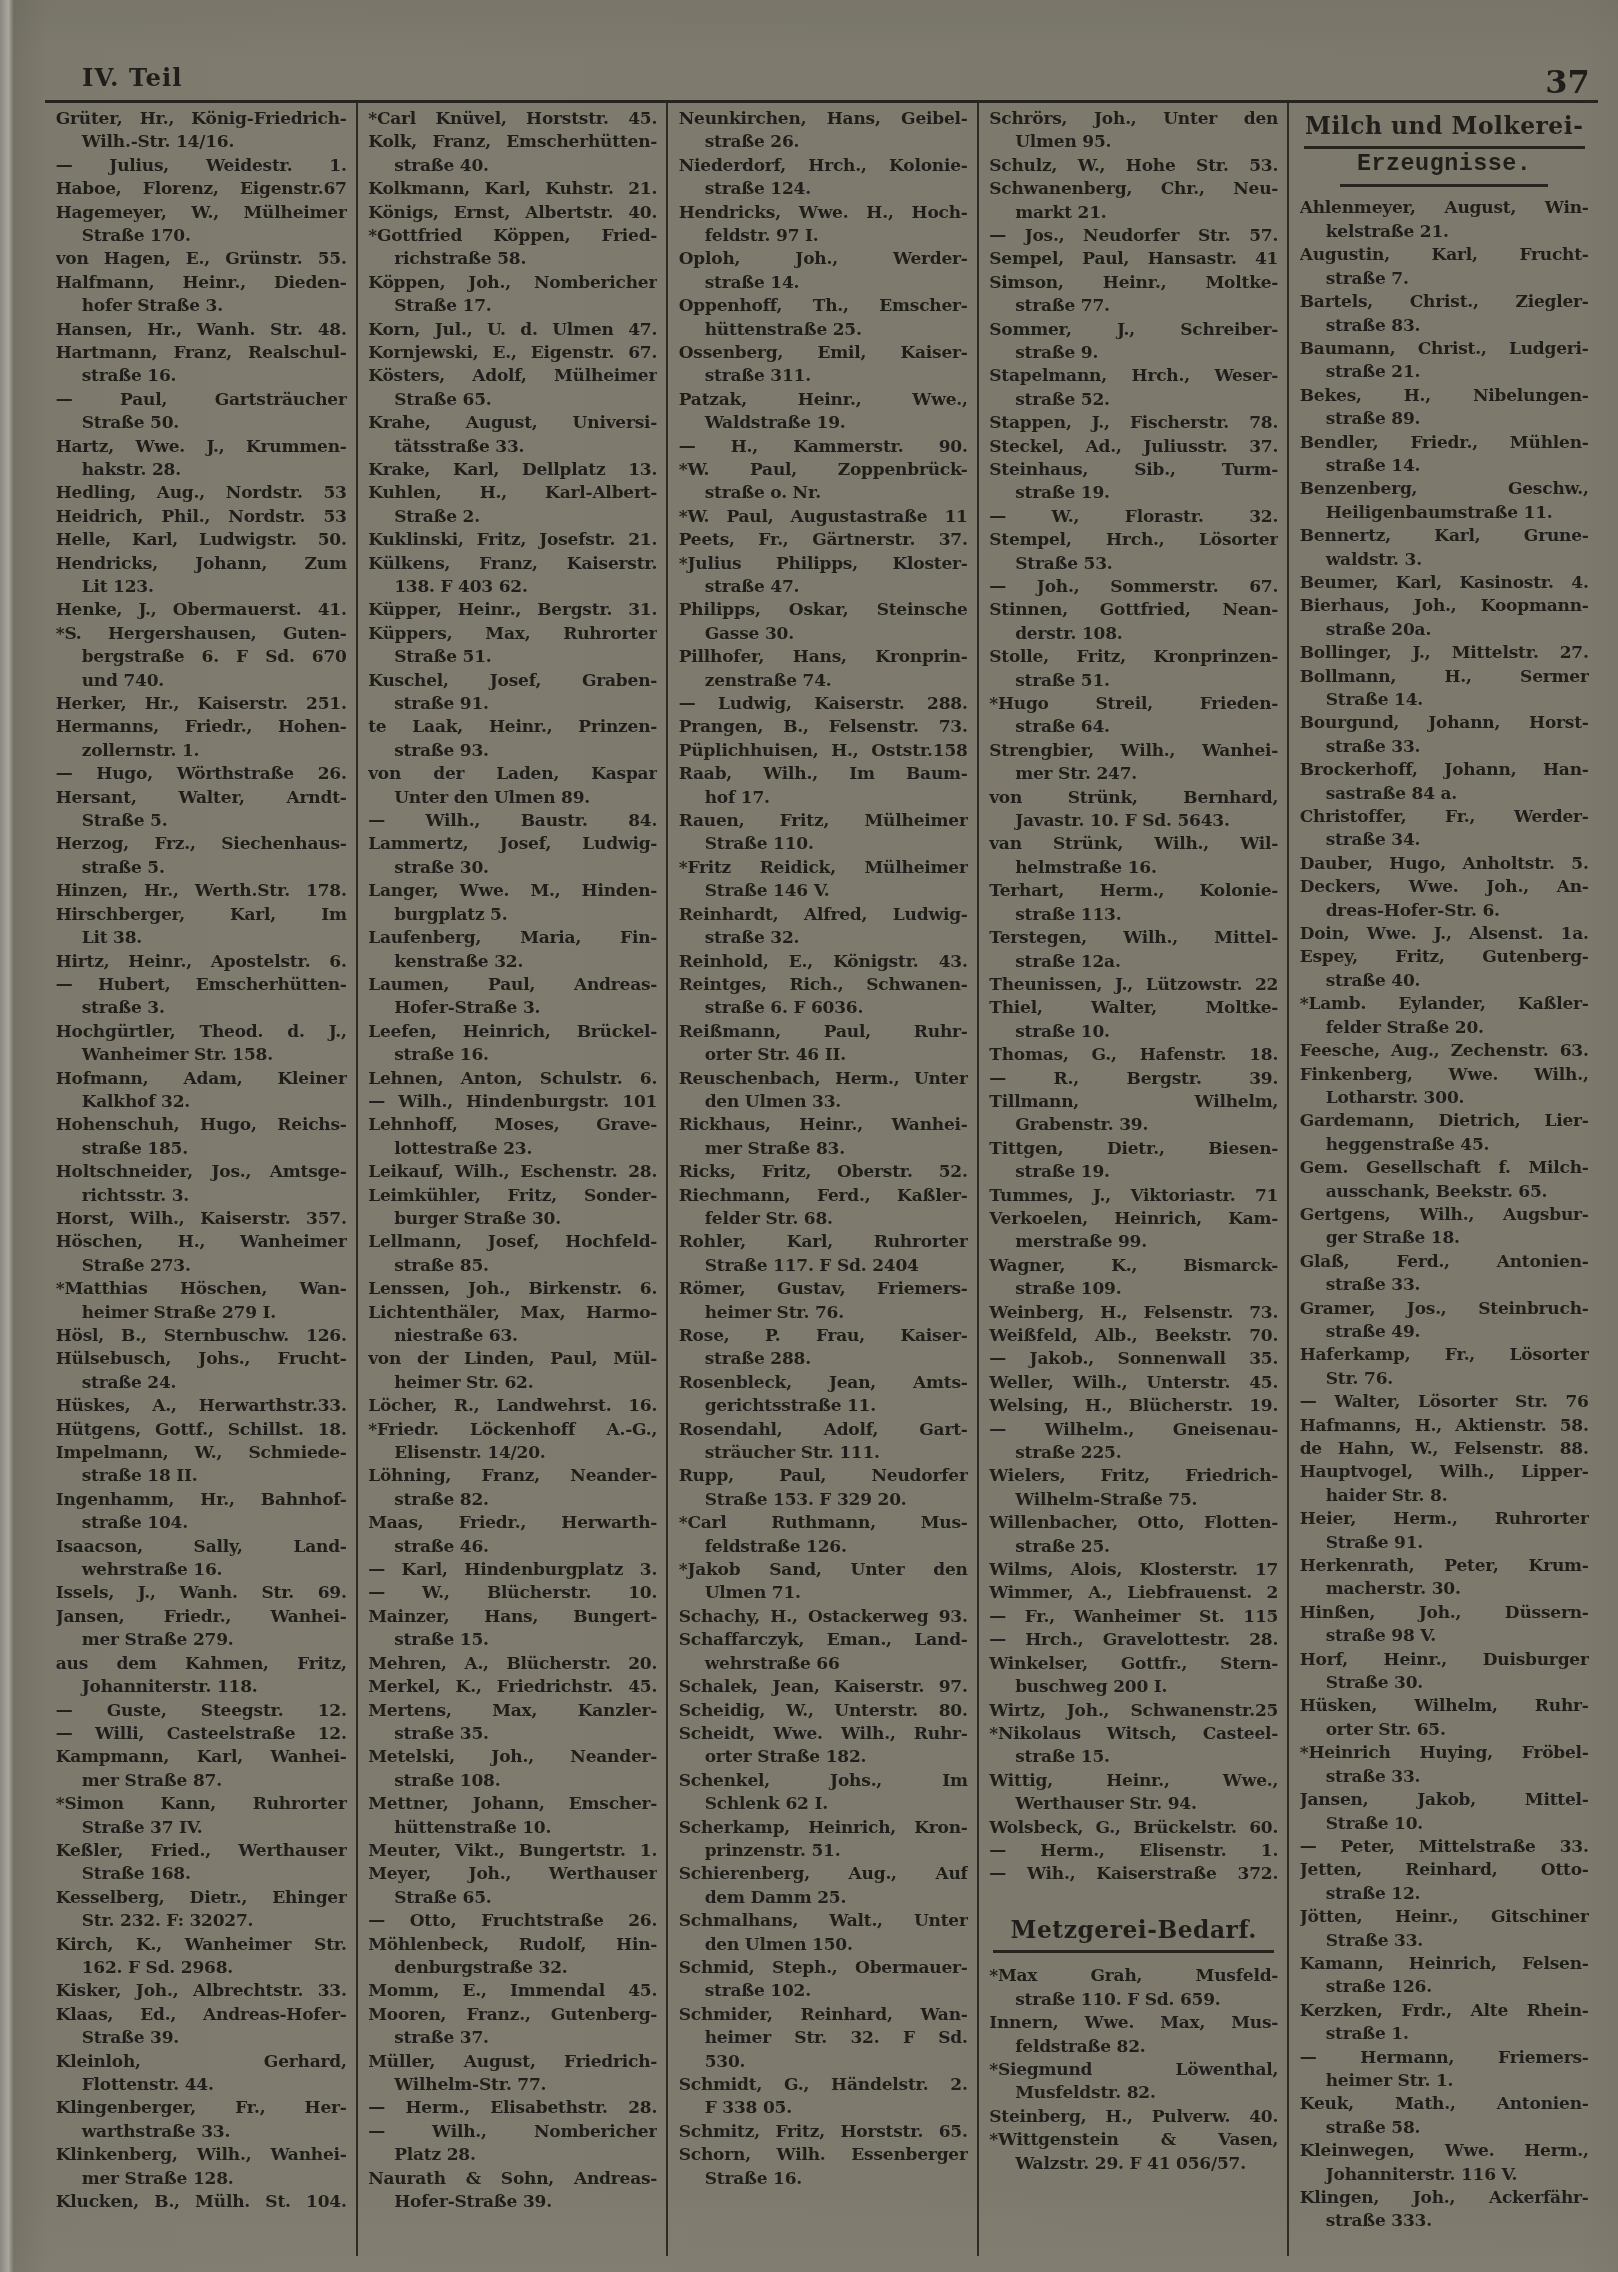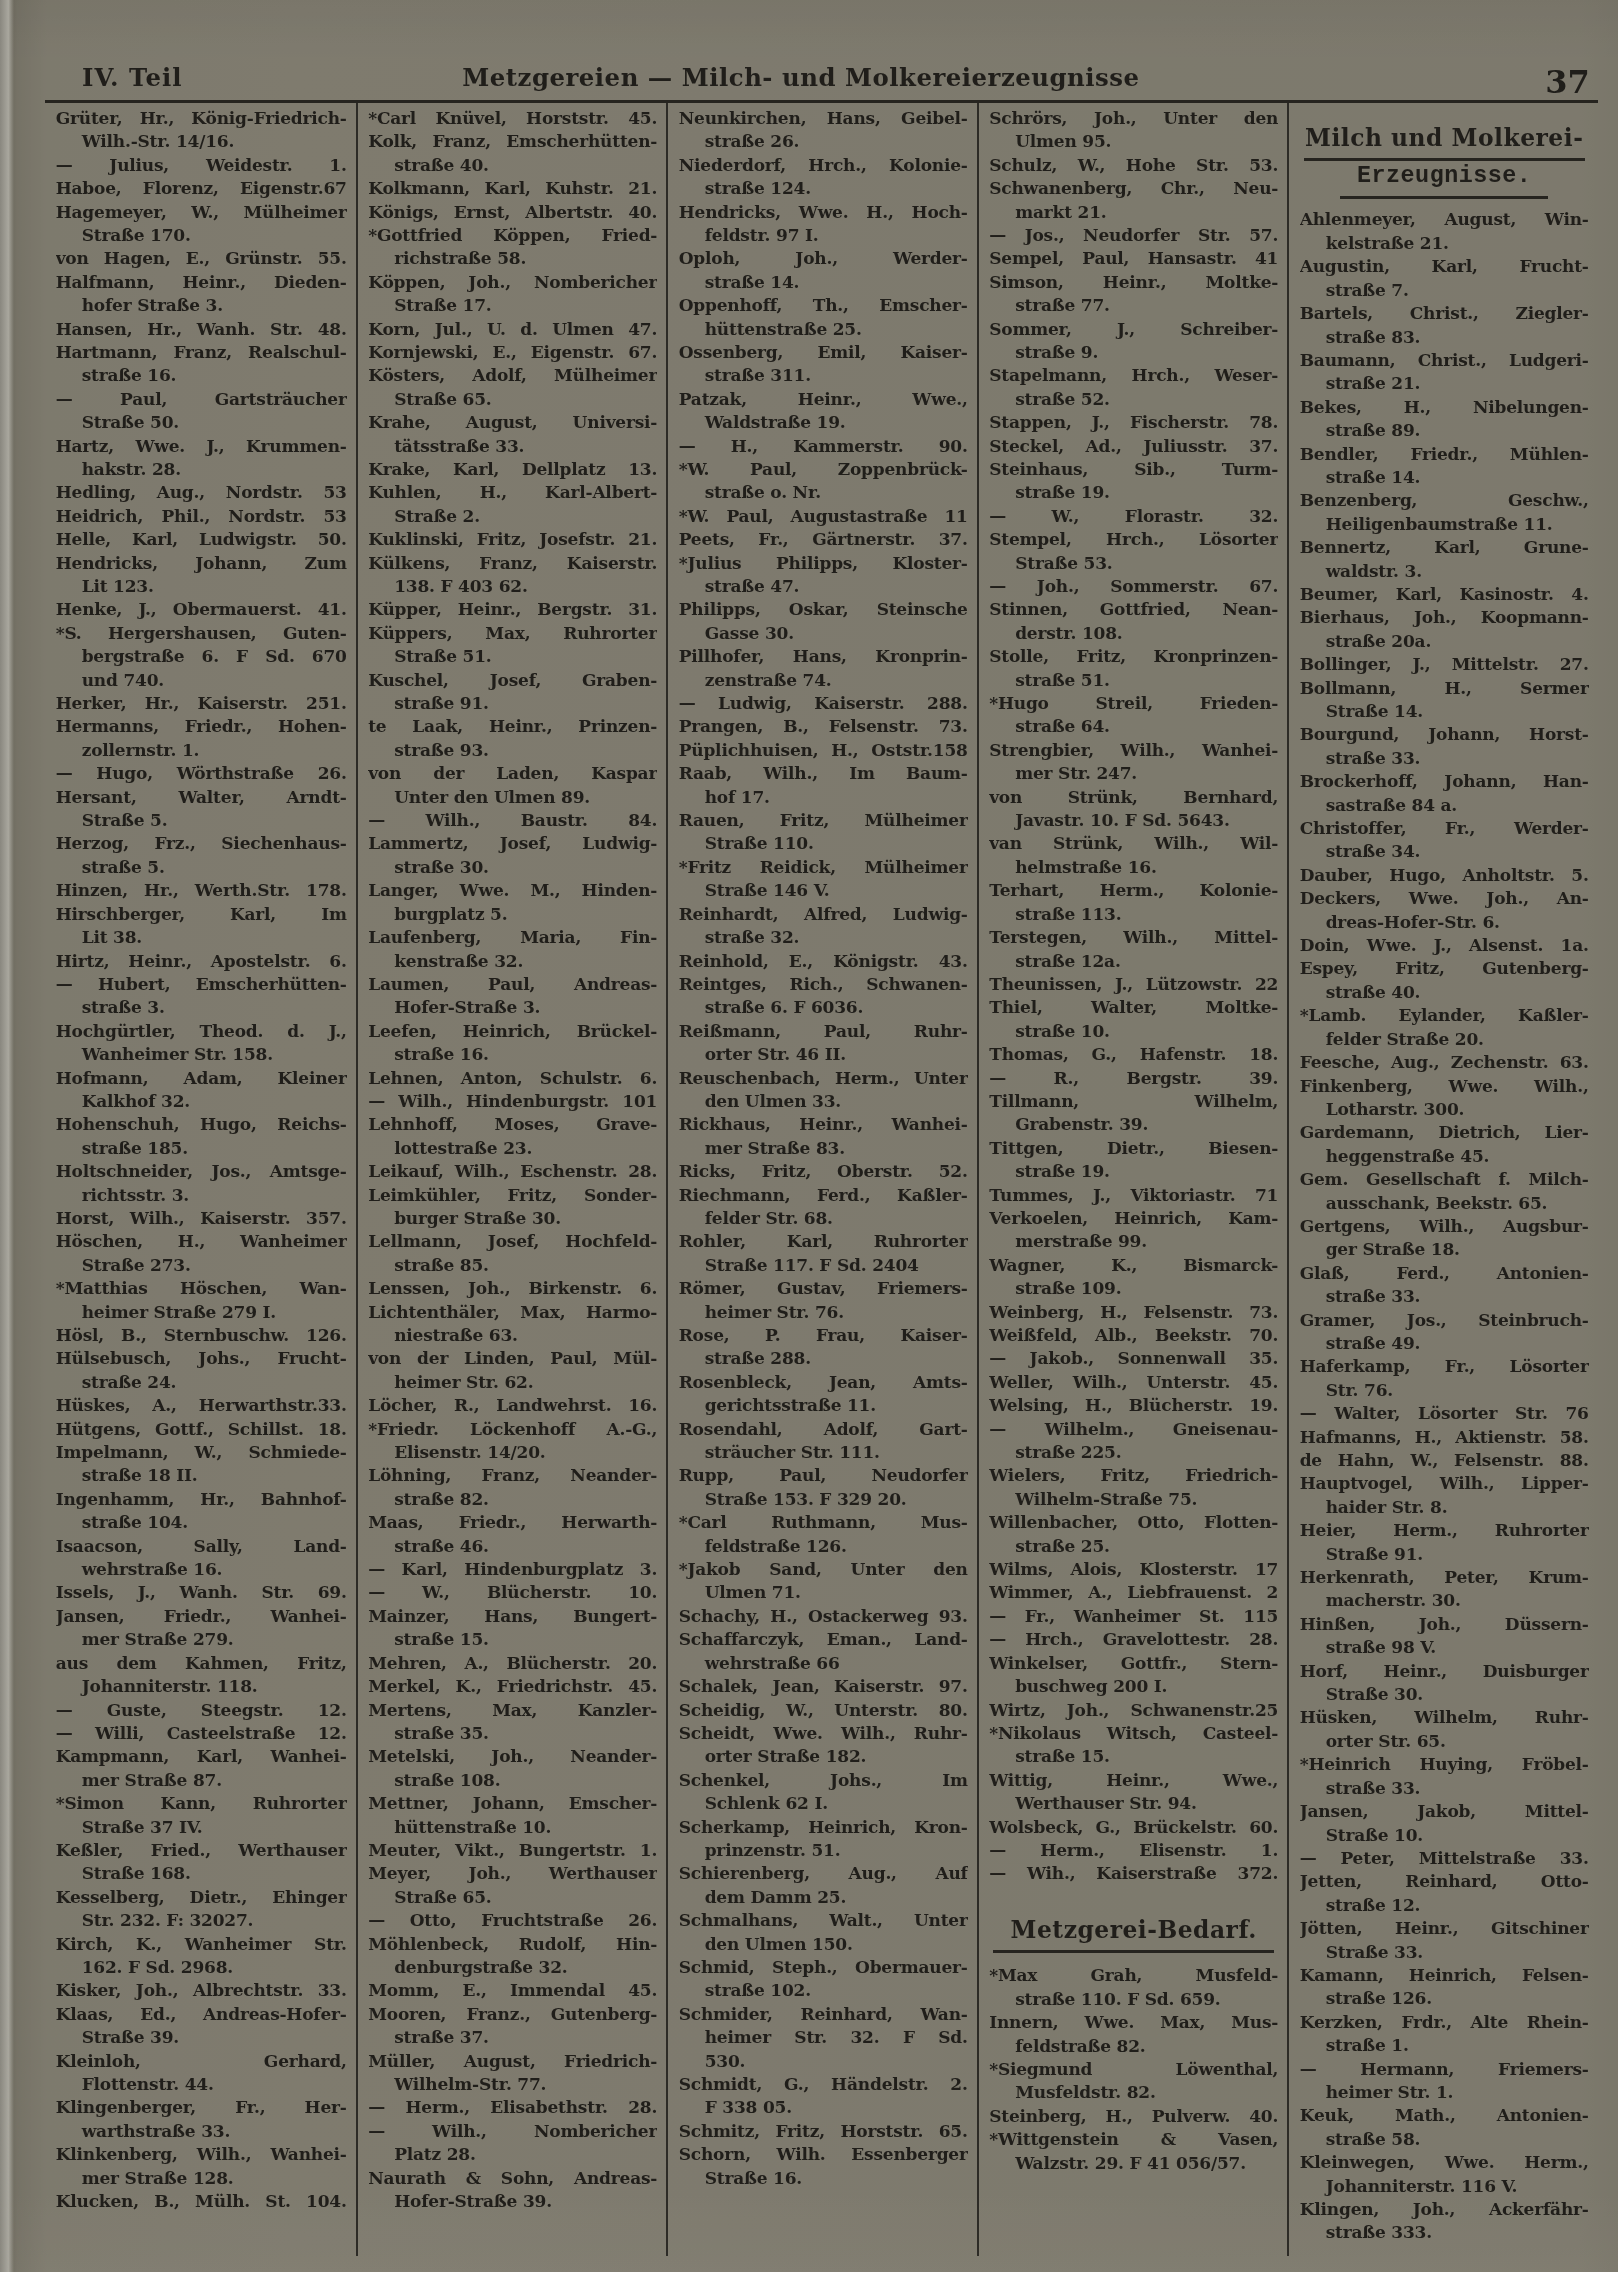--- a/index.html
+++ b/index.html
@@ -37,32 +37,31 @@
     overflow:hidden;
   }
   .line.just{white-space:normal;text-align:justify;text-align-last:justify;}
   .line.cont{padding-left:26px;}
   .heading{
     font-size:23.4px;line-height:30px;text-align:center;
     border-bottom:3.9px solid #26241f;
     margin:29px 3.9px 11.7px;padding-bottom:4.9px;
     letter-spacing:0.5px;
   }
-  .col[data-column="4"] .heading{margin-top:16px;margin-bottom:0;}
+  .col[data-column="4"] .heading{margin-top:4px;margin-bottom:0;}
   .col[data-column="4"] .heading + .heading{margin-top:0;margin-bottom:9.8px;width:72%;margin-left:auto;margin-right:auto;font-family:Liberation Mono, monospace;}
   .gutter{position:absolute;left:0;top:0;bottom:0;width:13.7px;background:linear-gradient(90deg,#89877f,#a9a79e 60%,transparent);pointer-events:none;}
 </style>
 </head>
 <body>
 
 <div class="gutter"></div>
 
 <div class="page-header">
   <span class="part">IV. Teil</span>
-  <span class="title">Metzgereien  —  Milch- und Molkereierzeugnisse</span>
   <span class="pagenum">37</span>
 </div>
 
 <div class="columns">
   <div class="col" data-column="0">
       <div class="line just">Grüter, Hr., König-Friedrich-</div>
       <div class="line cont">Wilh.-Str. 14/16.</div>
       <div class="line just">— Julius, Weidestr. 1.</div>
       <div class="line just">Haboe, Florenz, Eigenstr.67</div>
       <div class="line just">Hagemeyer, W., Mülheimer</div>

